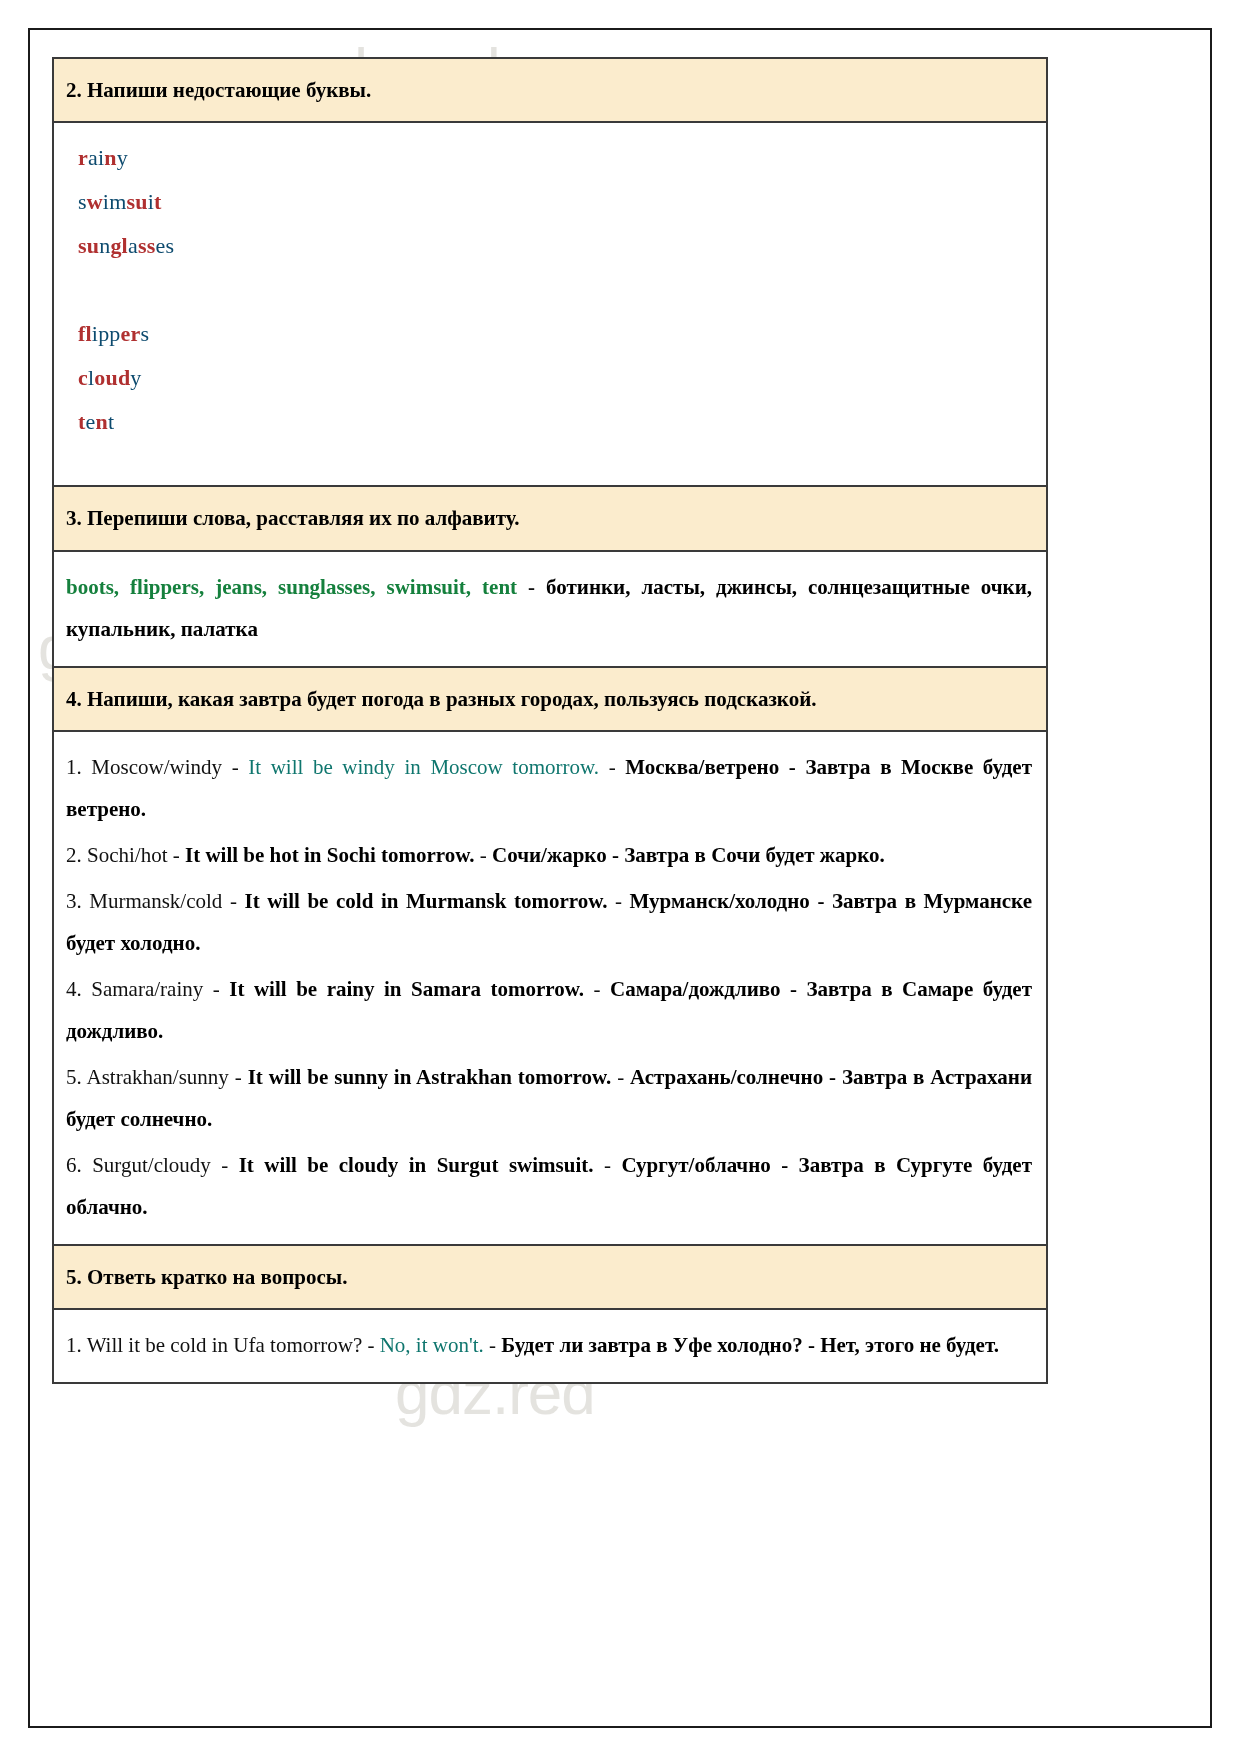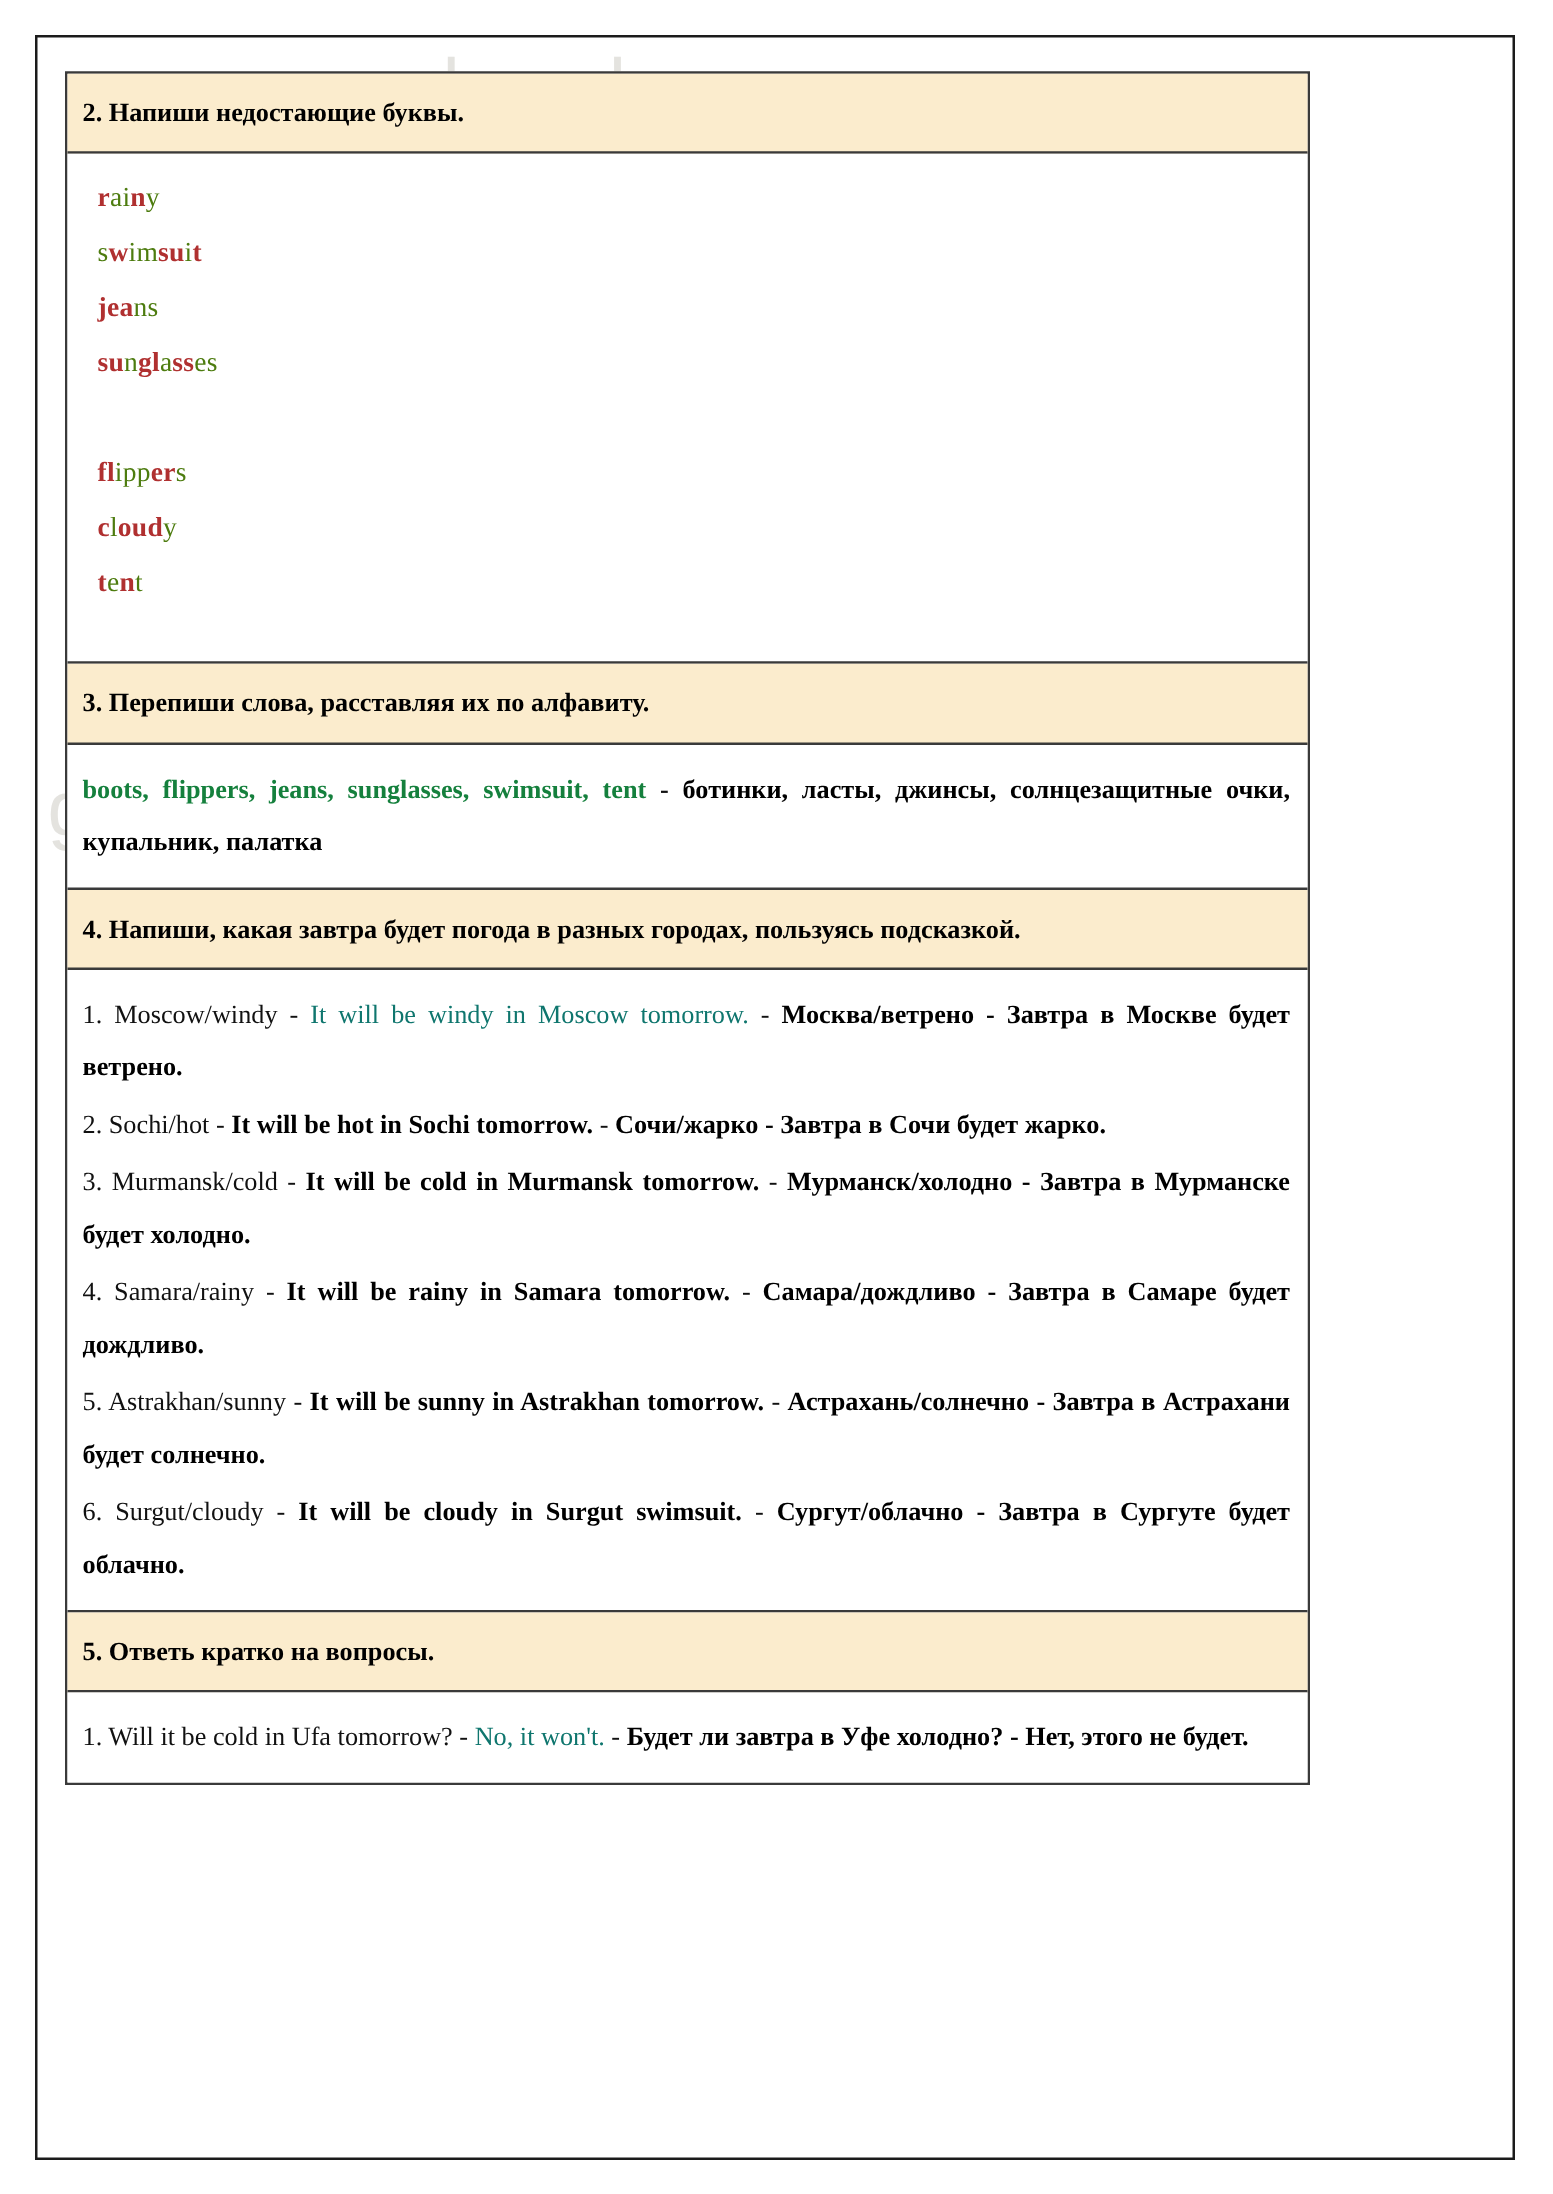--- a/index.html
+++ b/index.html
@@ -83,21 +83,21 @@
   .wordlist { padding: 10px 12px 14px 12px; }
   .wordline {
     font-size: 22px;
     line-height: 1.0;
     height: 44px;
     white-space: nowrap;
     letter-spacing: .2px;
   }
   .wordline.spacer { height: 44px; }
   .rd { color: #b03030; font-weight: bold; }
-  .bk { color: #4d7c0f; }
+  .bk { color: #0c4a6e; }
 
   
   .justified {
     text-align: justify;
     text-justify: inter-word;
     font-size: 21px;
     line-height: 2.0;
     font-weight: bold;
   }
   .justified .en { color: #15803d; margin-top: 24px; }
@@ -130,21 +130,20 @@
 
 <div class="page-frame"></div>
 
 <div class="sheet">
 
   <div class="task-head">2. Напиши недостающие буквы.</div>
   <div class="task-body">
     <div class="wordlist" id="task2-words">
         <div class="wordline"><span class="rd">r</span><span class="bk">ai</span><span class="rd">n</span><span class="bk">y</span></div>
         <div class="wordline"><span class="bk">s</span><span class="rd">w</span><span class="bk">im</span><span class="rd">su</span><span class="bk">i</span><span class="rd">t</span></div>
-        <div class="wordline"><span class="rd">je</span><span class="rd">a</span><span class="bk">ns</span></div>
         <div class="wordline"><span class="rd">su</span><span class="bk">n</span><span class="rd">gl</span><span class="bk">a</span><span class="rd">ss</span><span class="bk">es</span></div>
         <div class="wordline spacer"></div>
         <div class="wordline"><span class="rd">fl</span><span class="bk">ipp</span><span class="rd">er</span><span class="bk">s</span></div>
         <div class="wordline"><span class="rd">c</span><span class="bk">l</span><span class="rd">ou</span><span class="rd">d</span><span class="bk">y</span></div>
         <div class="wordline"><span class="rd">t</span><span class="bk">e</span><span class="rd">n</span><span class="bk">t</span></div>
       </div>
   </div>
 
   <div class="task-head">3. Перепиши слова, расставляя их по алфавиту.</div>
   <div class="task-body">

